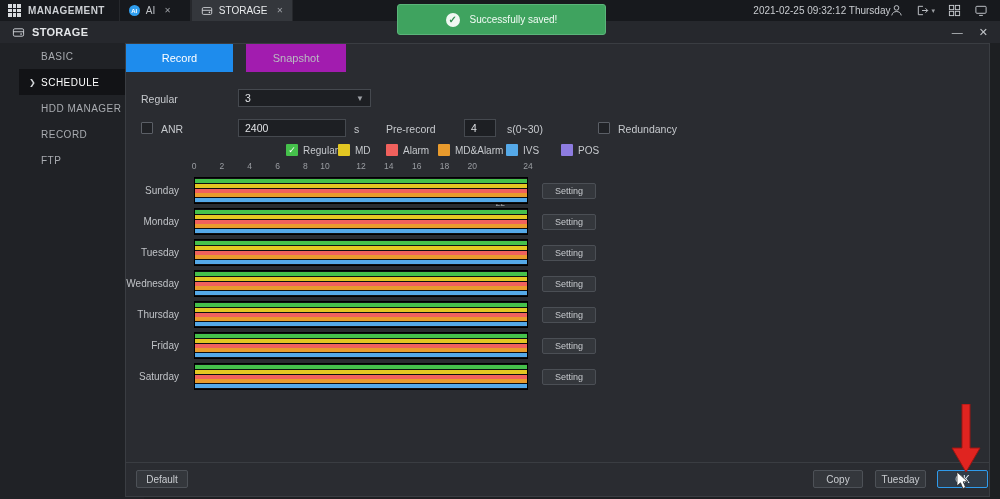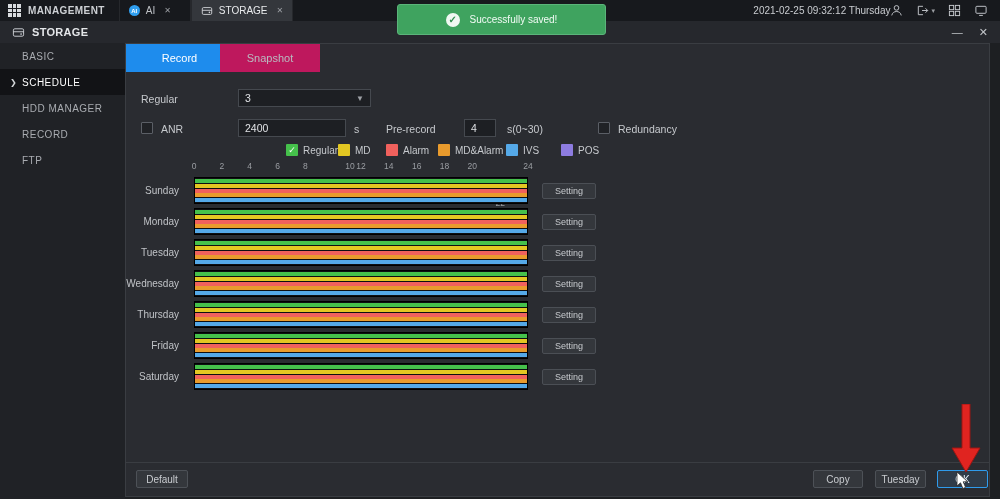--- a/index.html
+++ b/index.html
@@ -32,32 +32,32 @@
   .toast-check{width:14px;height:14px;border-radius:50%;background:rgba(255,255,255,.92);color:#2f8c4e;
     font-size:10px;font-weight:bold;display:flex;align-items:center;justify-content:center;flex:none;}
   .toast-msg{color:#f2fbf5;font-size:10px;}
   
   .titlebar{position:absolute;top:21px;left:0;right:0;height:22px;background:#26282d;display:flex;
     align-items:center;gap:7px;padding:0 12px;z-index:5;}
   .wtitle{color:#e4e6e9;font-size:11px;font-weight:bold;letter-spacing:.3px;}
   .win-btns{margin-left:auto;display:flex;gap:16px;color:#c2c5c9;font-size:11px;}
   .win-btns span{cursor:pointer;}
   
-  .sidebar{position:absolute;top:43px;left:0;width:125px;bottom:0;background:#202226;}
+  .sidebar{position:absolute;top:43px;left:0;width:125px;bottom:0;background:#202226;padding-left:19px;}
   .side-item{height:26px;display:flex;align-items:center;padding-left:22px;color:#a9acb1;font-size:10px;
     letter-spacing:.5px;position:relative;cursor:pointer;}
   .side-item.active{background:#121316;color:#ffffff;}
   .side-arrow{position:absolute;left:10px;font-size:8px;color:#d4d7da;}
   
   .content{position:absolute;top:43px;left:125px;width:865px;height:454px;background:#2a2c31;
     border:1px solid #3a3d42;box-sizing:border-box;overflow:hidden;}
   .rec-tab{position:absolute;top:0;height:28px;display:flex;align-items:center;justify-content:center;
     font-size:11px;cursor:pointer;}
   .rec-tab.active{left:0;width:107px;background:#1e8ced;color:#ffffff;}
-  .rec-tab.inactive{left:94px;width:100px;background:#be185d;color:#b9bcc1;}
+  .rec-tab.inactive{left:120px;width:100px;background:#a21caf;color:#b9bcc1;}
   .flabel{position:absolute;color:#c6c9cd;font-size:10.5px;white-space:nowrap;}
   .tbox{position:absolute;background:#1d1f23;border:1px solid #45494f;color:#e0e2e5;font-size:10.5px;
     height:18px;box-sizing:border-box;padding:0 6px;display:flex;align-items:center;}
   .tbox .dd-caret{margin-left:auto;color:#9da0a5;font-size:8px;}
   .cbox{position:absolute;width:12px;height:12px;border:1px solid #5b5f66;background:#202226;
     box-sizing:border-box;border-radius:1px;cursor:pointer;}
   
   .legend{position:absolute;left:160px;top:100px;height:14px;}
   .leg-item{position:absolute;top:0;display:flex;align-items:center;gap:5px;white-space:nowrap;cursor:pointer;}
   .leg-box{width:12px;height:12px;border-radius:1px;display:flex;align-items:center;justify-content:center;
@@ -244,21 +244,21 @@
         <span class="leg-label">POS</span>
       </span>
     </div>
 
   <div class="sched-ticks">
       <span class="tick" style="left: 0px;">0</span>
       <span class="tick" style="left: 27.8333px;">2</span>
       <span class="tick" style="left: 55.6667px;">4</span>
       <span class="tick" style="left: 83.5px;">6</span>
       <span class="tick" style="left: 111.333px;">8</span>
-      <span class="tick" style="left: 156px;">10</span>
+      <span class="tick" style="left: 131px;">10</span>
       <span class="tick" style="left: 167px;">12</span>
       <span class="tick" style="left: 194.833px;">14</span>
       <span class="tick" style="left: 222.667px;">16</span>
       <span class="tick" style="left: 250.5px;">18</span>
       <span class="tick" style="left: 278.333px;">20</span>
       <span class="tick" style="left: 306.167px; margin-top: 37px;">22</span>
       <span class="tick" style="left: 334px;">24</span>
     </div>
 
   <div class="days">

